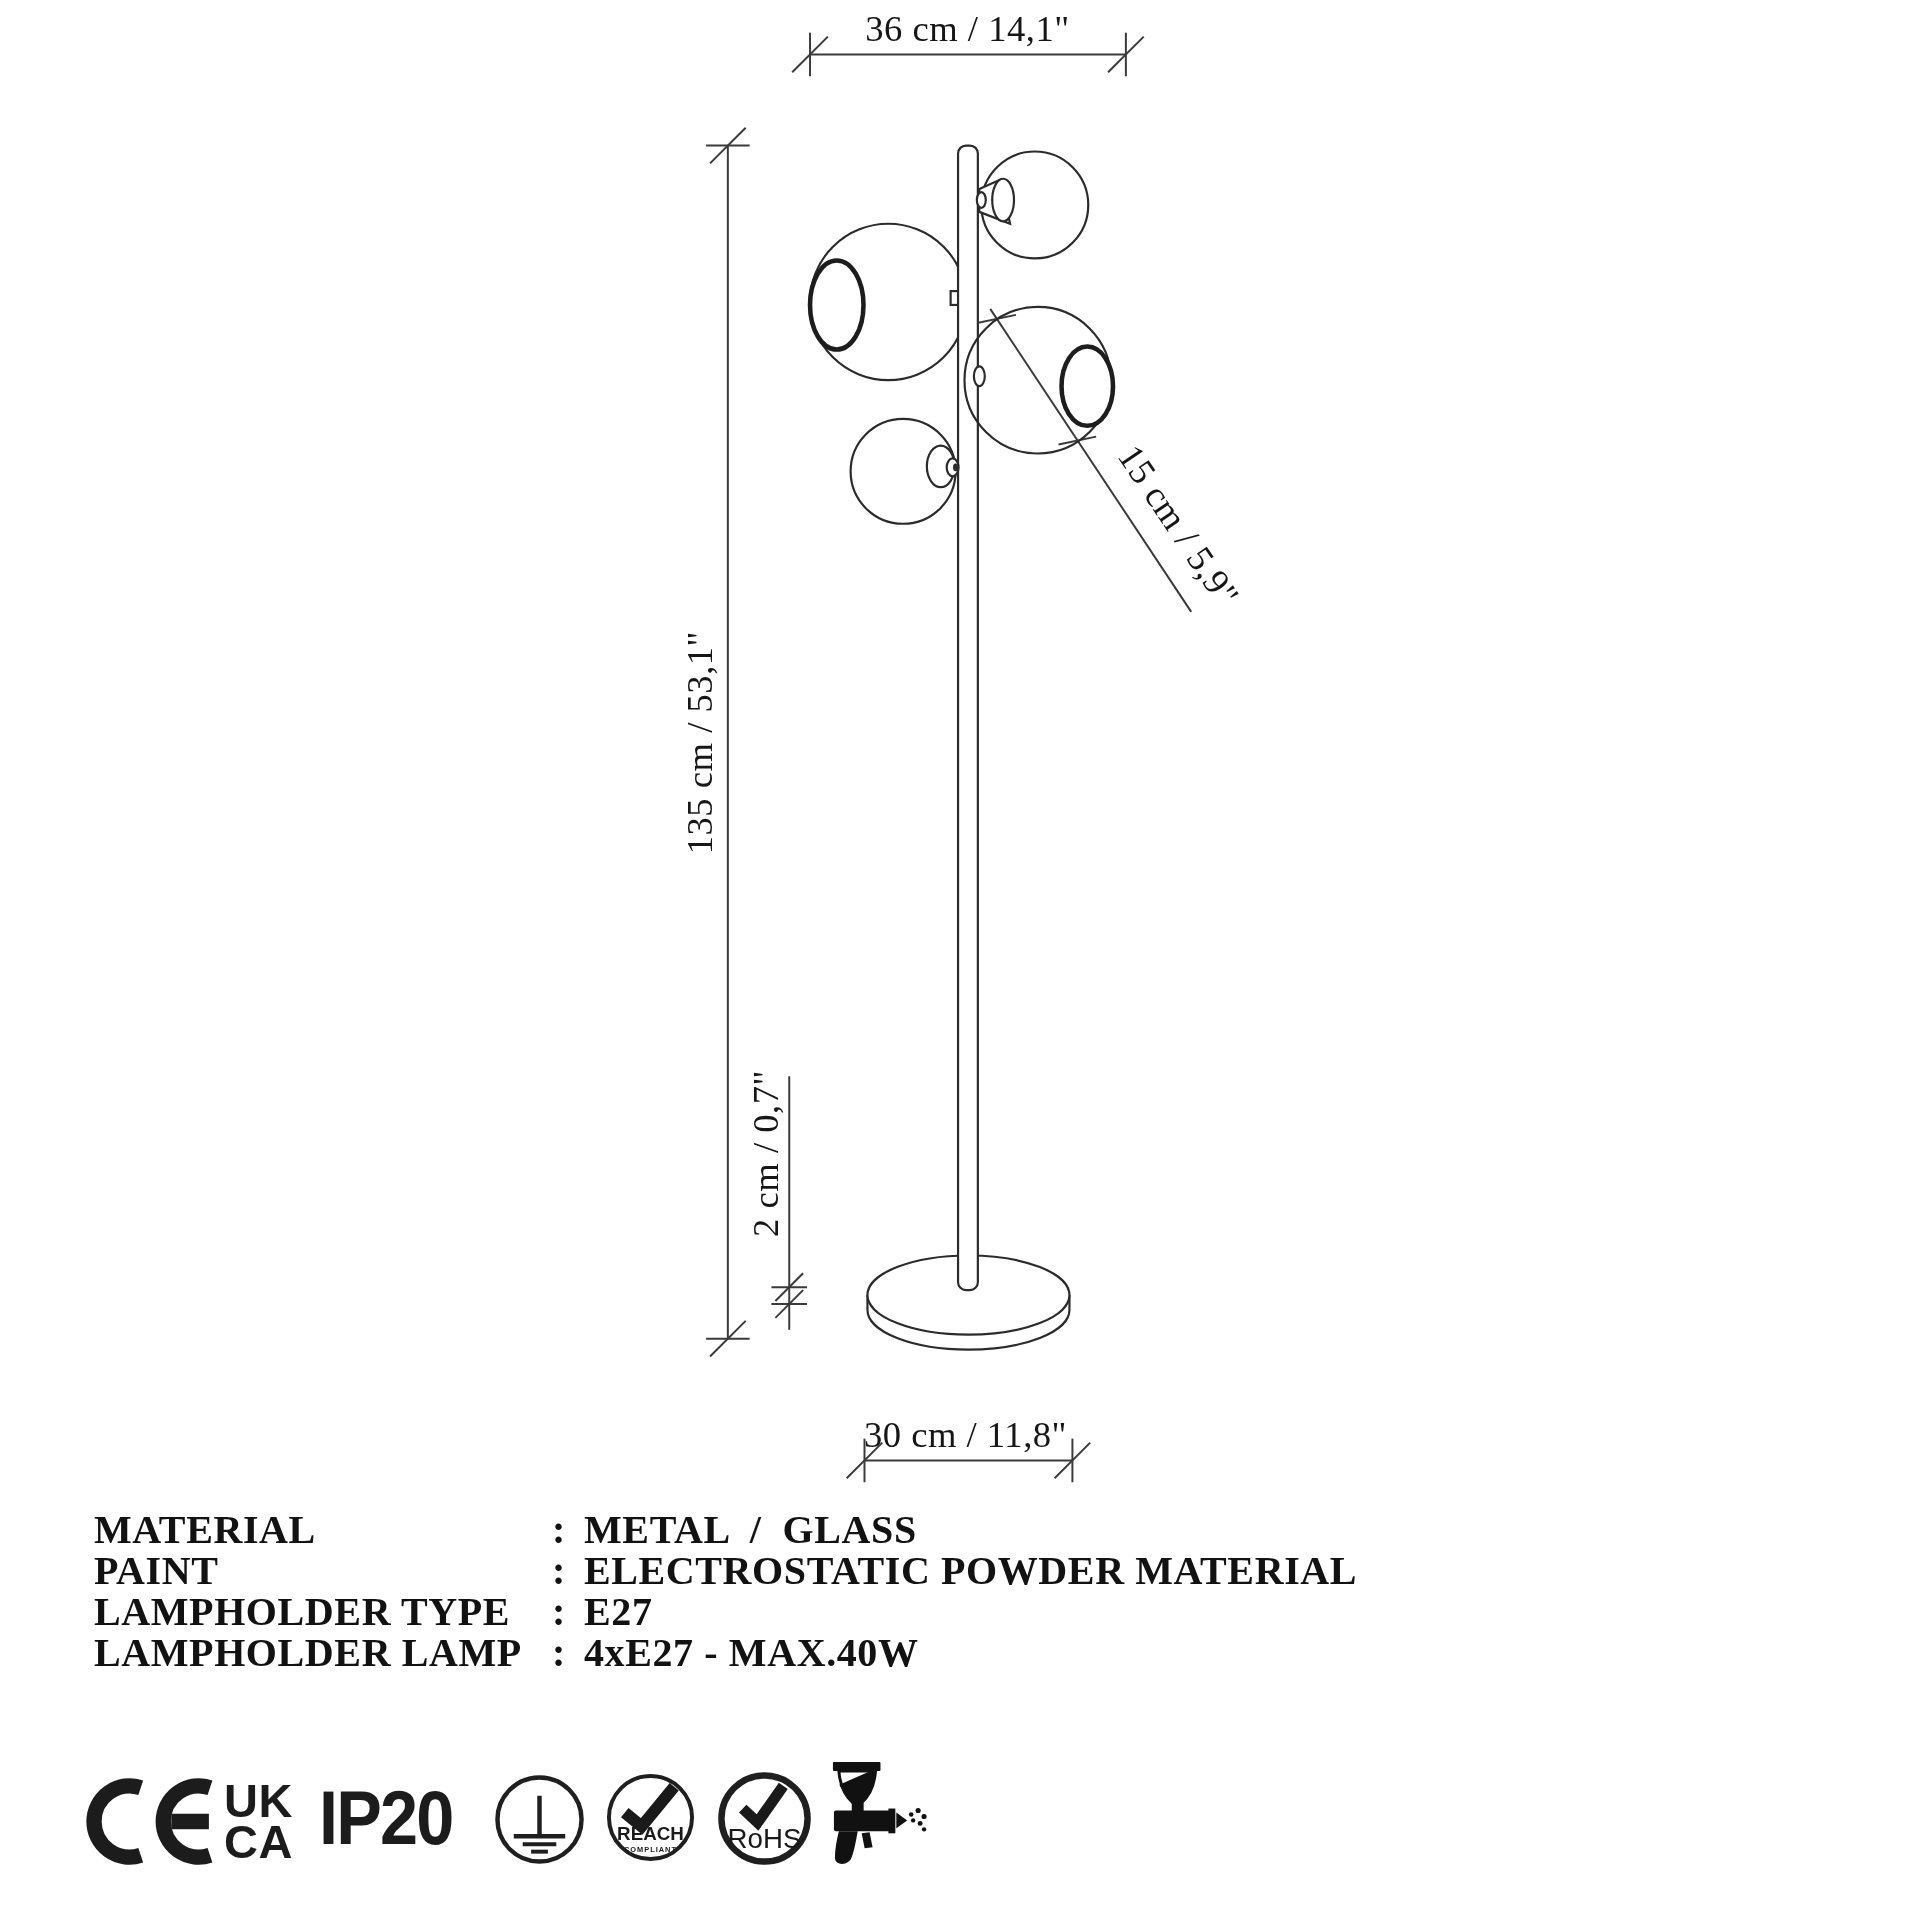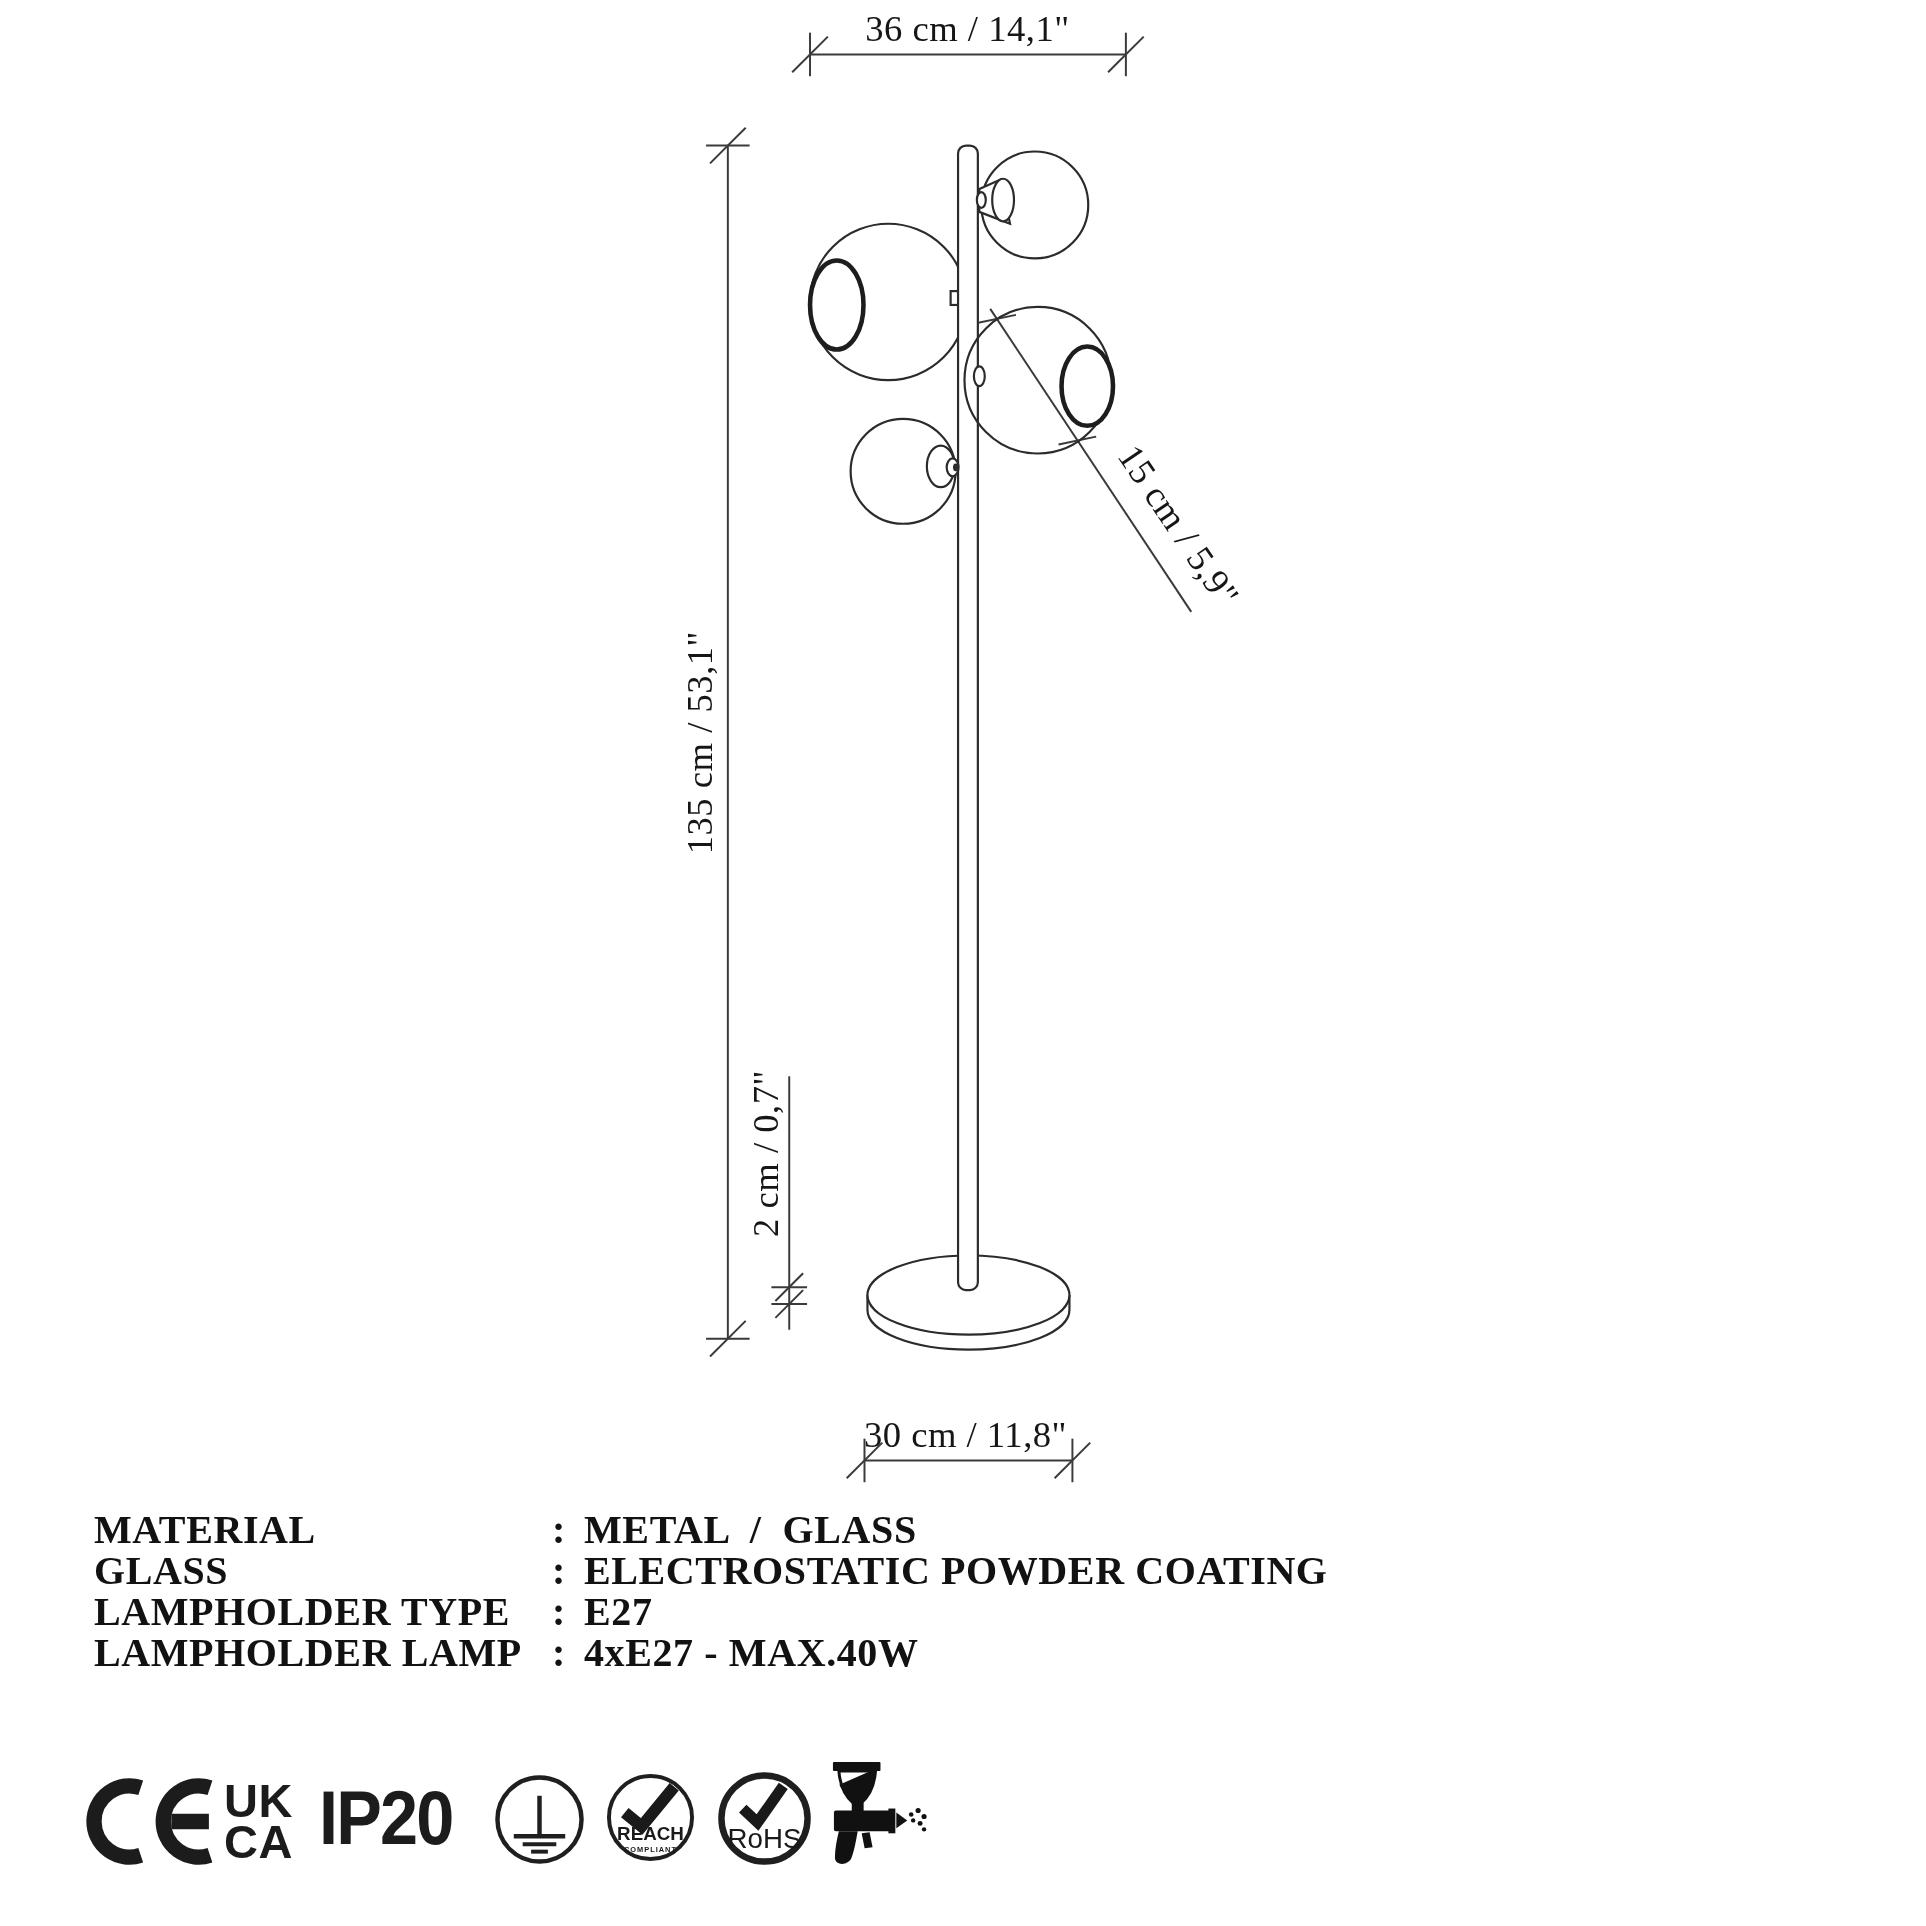--- a/index.html
+++ b/index.html
@@ -107,21 +107,21 @@
       <line class="dim-line" x1="1065" y1="1493" x2="1101" y2="1457"></line>
       <text class="dim-text" x="975" y="1461" text-anchor="middle">30 cm / 11,8"</text>
     </g>
   </svg>
 
   <div class="specs">
     <div class="spec-row">
       <span class="spec-label">MATERIAL</span><span class="spec-sep">:</span><span class="spec-value">METAL  /  GLASS</span>
     </div>
     <div class="spec-row">
-      <span class="spec-label">GLASS</span><span class="spec-sep">:</span><span class="spec-value">ELECTROSTATIC POWDER COATING</span>
+      <span class="spec-label">PAINT</span><span class="spec-sep">:</span><span class="spec-value">ELECTROSTATIC POWDER MATERIAL</span>
     </div>
     <div class="spec-row">
       <span class="spec-label">LAMPHOLDER TYPE</span><span class="spec-sep">:</span><span class="spec-value">E27</span>
     </div>
     <div class="spec-row">
       <span class="spec-label">LAMPHOLDER LAMP</span><span class="spec-sep">:</span><span class="spec-value">4xE27 - MAX.40W</span>
     </div>
     <div class="spec-row">
       <span class="spec-sep"></span><span class="spec-value"></span>
     </div>

